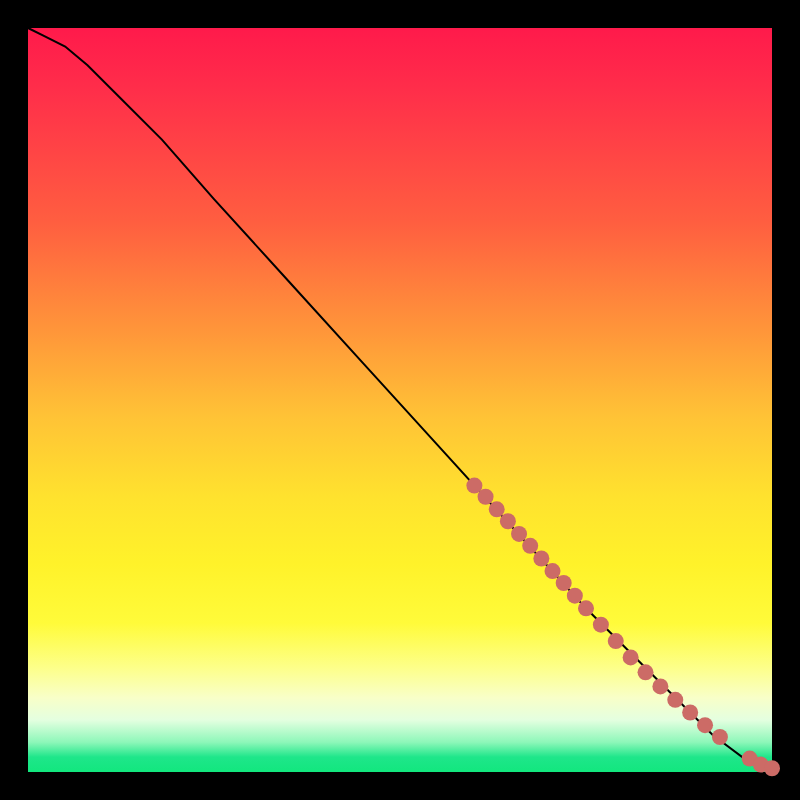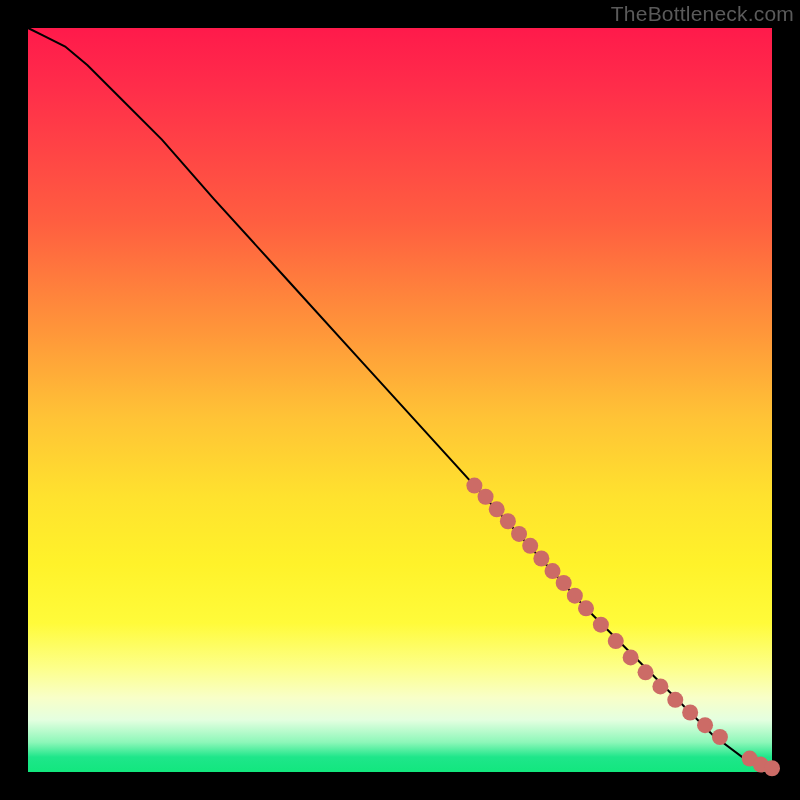--- a/index.html
+++ b/index.html
@@ -67,21 +67,20 @@
   .marker {
     fill: #cc6b66;
     stroke: none;
   }
 </style>
 </head>
 <body>
 
 <div class="frame">
 
-  <div class="watermark">TheBottleneck.com</div>
 
   <div class="plot-area"></div>
 
   <svg class="overlay" viewBox="0 0 744 744">
     <path id="curve-path" class="curve" d="M0.00 0.00 L14.88 7.44 L37.20 18.60 L59.52 37.20 L89.28 66.96 L133.92 111.60 L186.00 171.12 L260.40 252.96 L334.80 334.80 L409.20 416.64 L483.60 498.48 L558.00 580.32 L632.40 654.72 L684.48 706.80 L714.24 729.12 L729.12 736.56 L744.00 740.28"></path>
     <g id="markers-group">
         <circle cx="446.40" cy="457.56" r="8" class="marker" fill="#cc6b66"></circle>
         <circle cx="457.56" cy="468.72" r="8" class="marker" fill="#cc6b66"></circle>
         <circle cx="468.72" cy="481.37" r="8" class="marker" fill="#cc6b66"></circle>
         <circle cx="479.88" cy="493.27" r="8" class="marker" fill="#cc6b66"></circle>

